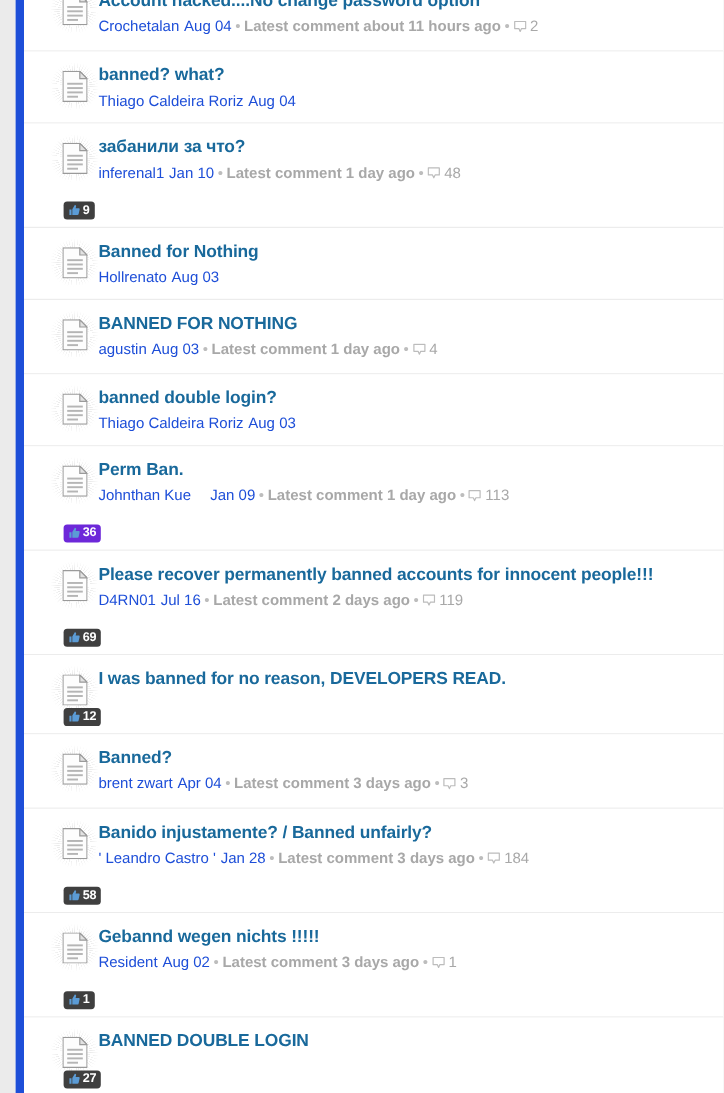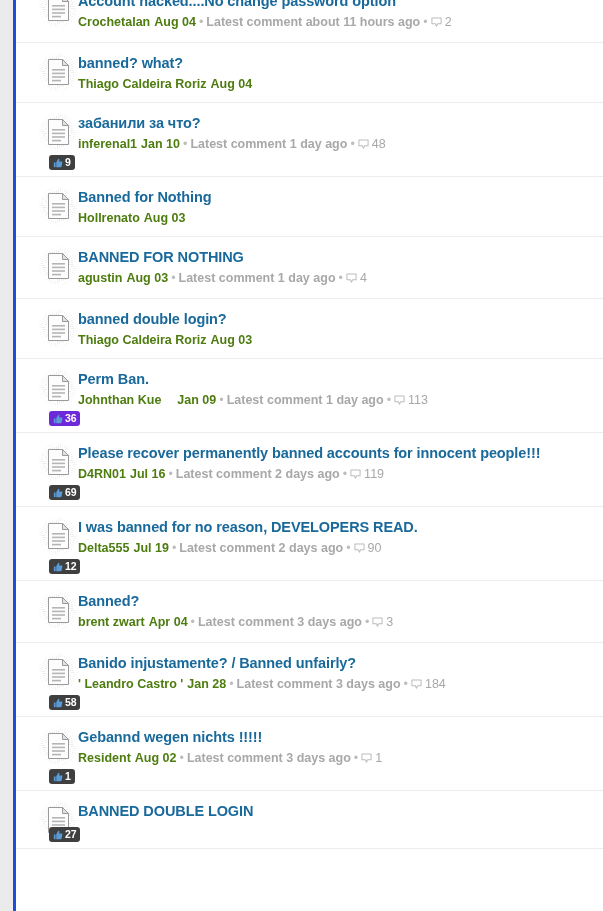--- a/index.html
+++ b/index.html
@@ -22,31 +22,31 @@
     left: 0; top: 0;
     width: 13px; height: 911px;
     background: #ebebeb;
   }
   #content-pane {
     position: absolute;
     left: 13px; top: 0;
     width: 590px;
     height: 911px;
     background: #ffffff;
-    border-left: 3px solid #1d4ed8;
+    border-left: 7px solid #1d4ed8;
     overflow: hidden;
   }
   .topic-row {
     position: relative;
     padding: 11px 12px 10px 62px;
     border-bottom: 1px solid #ececec;
     background: #ffffff;
     min-height: 58px;
   }
-  .topic-row.has-badge { padding-bottom: 22px; }
+  .topic-row.has-badge { padding-bottom: 35px; }
   .topic-row.first-row { padding-top: 0; margin-top: -8px; min-height: 46px; }
 
   
   .doc-icon {
     position: absolute;
     left: 22px;
     top: 9px;
     width: 40px;
     height: 40px;
   }
@@ -78,21 +78,21 @@
     white-space: nowrap;
   }
   .topic-meta {
     display: block;
     margin-top: 3px;
     font-size: 12.5px;
     color: #a0a0a0;
     line-height: 16px;
     white-space: nowrap;
   }
-  .meta-author { color: #4d7c0f; font-weight: bold; }
+  .meta-author { color: #1d4ed8; }
   .meta-sep { color: #bdbdbd; padding: 0 3px; }
   .meta-latest { color: #a8a8a8; font-weight: bold; }
   .comment-chunk { display: inline-block; vertical-align: baseline; }
   .bubble-icon { display: inline-block; vertical-align: -2px; margin-right: 3px; }
   .comment-count { color: #a8a8a8; }
 
   
   .like-badge {
     position: absolute;
     left: 33px;
@@ -277,23 +277,20 @@
           <svg width="21" height="26" viewBox="0 0 21 26" xmlns="http://www.w3.org/2000/svg">
             <path d="M0.5 0.5 H14.5 L20.5 6.5 V25.5 H0.5 Z" fill="#fdfdfd" stroke="#9a9a9a" stroke-width="1"></path>
             <path d="M14.5 0.5 L20.5 6.5 H14.5 Z" fill="#e2e2e2" stroke="#9a9a9a" stroke-width="1"></path>
             <rect x="4" y="10" width="13" height="1.6" fill="#b5b5b5"></rect>
             <rect x="4" y="13.6" width="13" height="1.6" fill="#b5b5b5"></rect>
             <rect x="4" y="17.2" width="13" height="1.6" fill="#b5b5b5"></rect>
             <rect x="4" y="20.8" width="9" height="1.6" fill="#b5b5b5"></rect>
           </svg>
         </div>
         <a class="topic-title" href="#">I was banned for no reason, DEVELOPERS READ.</a>
-        <div class="topic-meta"><span class="meta-author">Delta555</span><span class="meta-author" style="margin-left: 4px;">Jul 19</span><span class="meta-sep">•</span><span class="meta-latest">Latest comment 2 days ago</span><span class="meta-sep">•</span><span class="comment-chunk"><span class="bubble-icon"><svg width="11" height="11" viewBox="0 0 12 12" xmlns="http://www.w3.org/2000/svg">
-                <path d="M1 1 H11 V7.4 H7.2 L6 10 L4.8 7.4 H1 Z" fill="none" stroke="#bcbcbc" stroke-width="1.1" stroke-linejoin="round"></path>
-              </svg></span><span class="comment-count">90</span></span></div>
         <div class="like-badge" style="background: rgb(63, 63, 63);">
           <span class="thumb"><svg width="10" height="10" viewBox="0 0 12 12" xmlns="http://www.w3.org/2000/svg">
               <path d="M1 5.4 H3.1 V11 H1 Z" fill="#5b9bd5"></path>
               <path d="M3.9 5.2 L6.4 1 C7.6 0.9 8 1.8 7.6 3 L7.2 4.3 H10.3 C11.1 4.3 11.4 5 11.2 5.7 L10.3 9.8 C10.15 10.6 9.7 11 9 11 H3.9 Z" fill="#5b9bd5"></path>
             </svg></span>
           <span class="like-count">12</span>
         </div>
       </div>
       <div class="topic-row">
         <div class="doc-icon">

